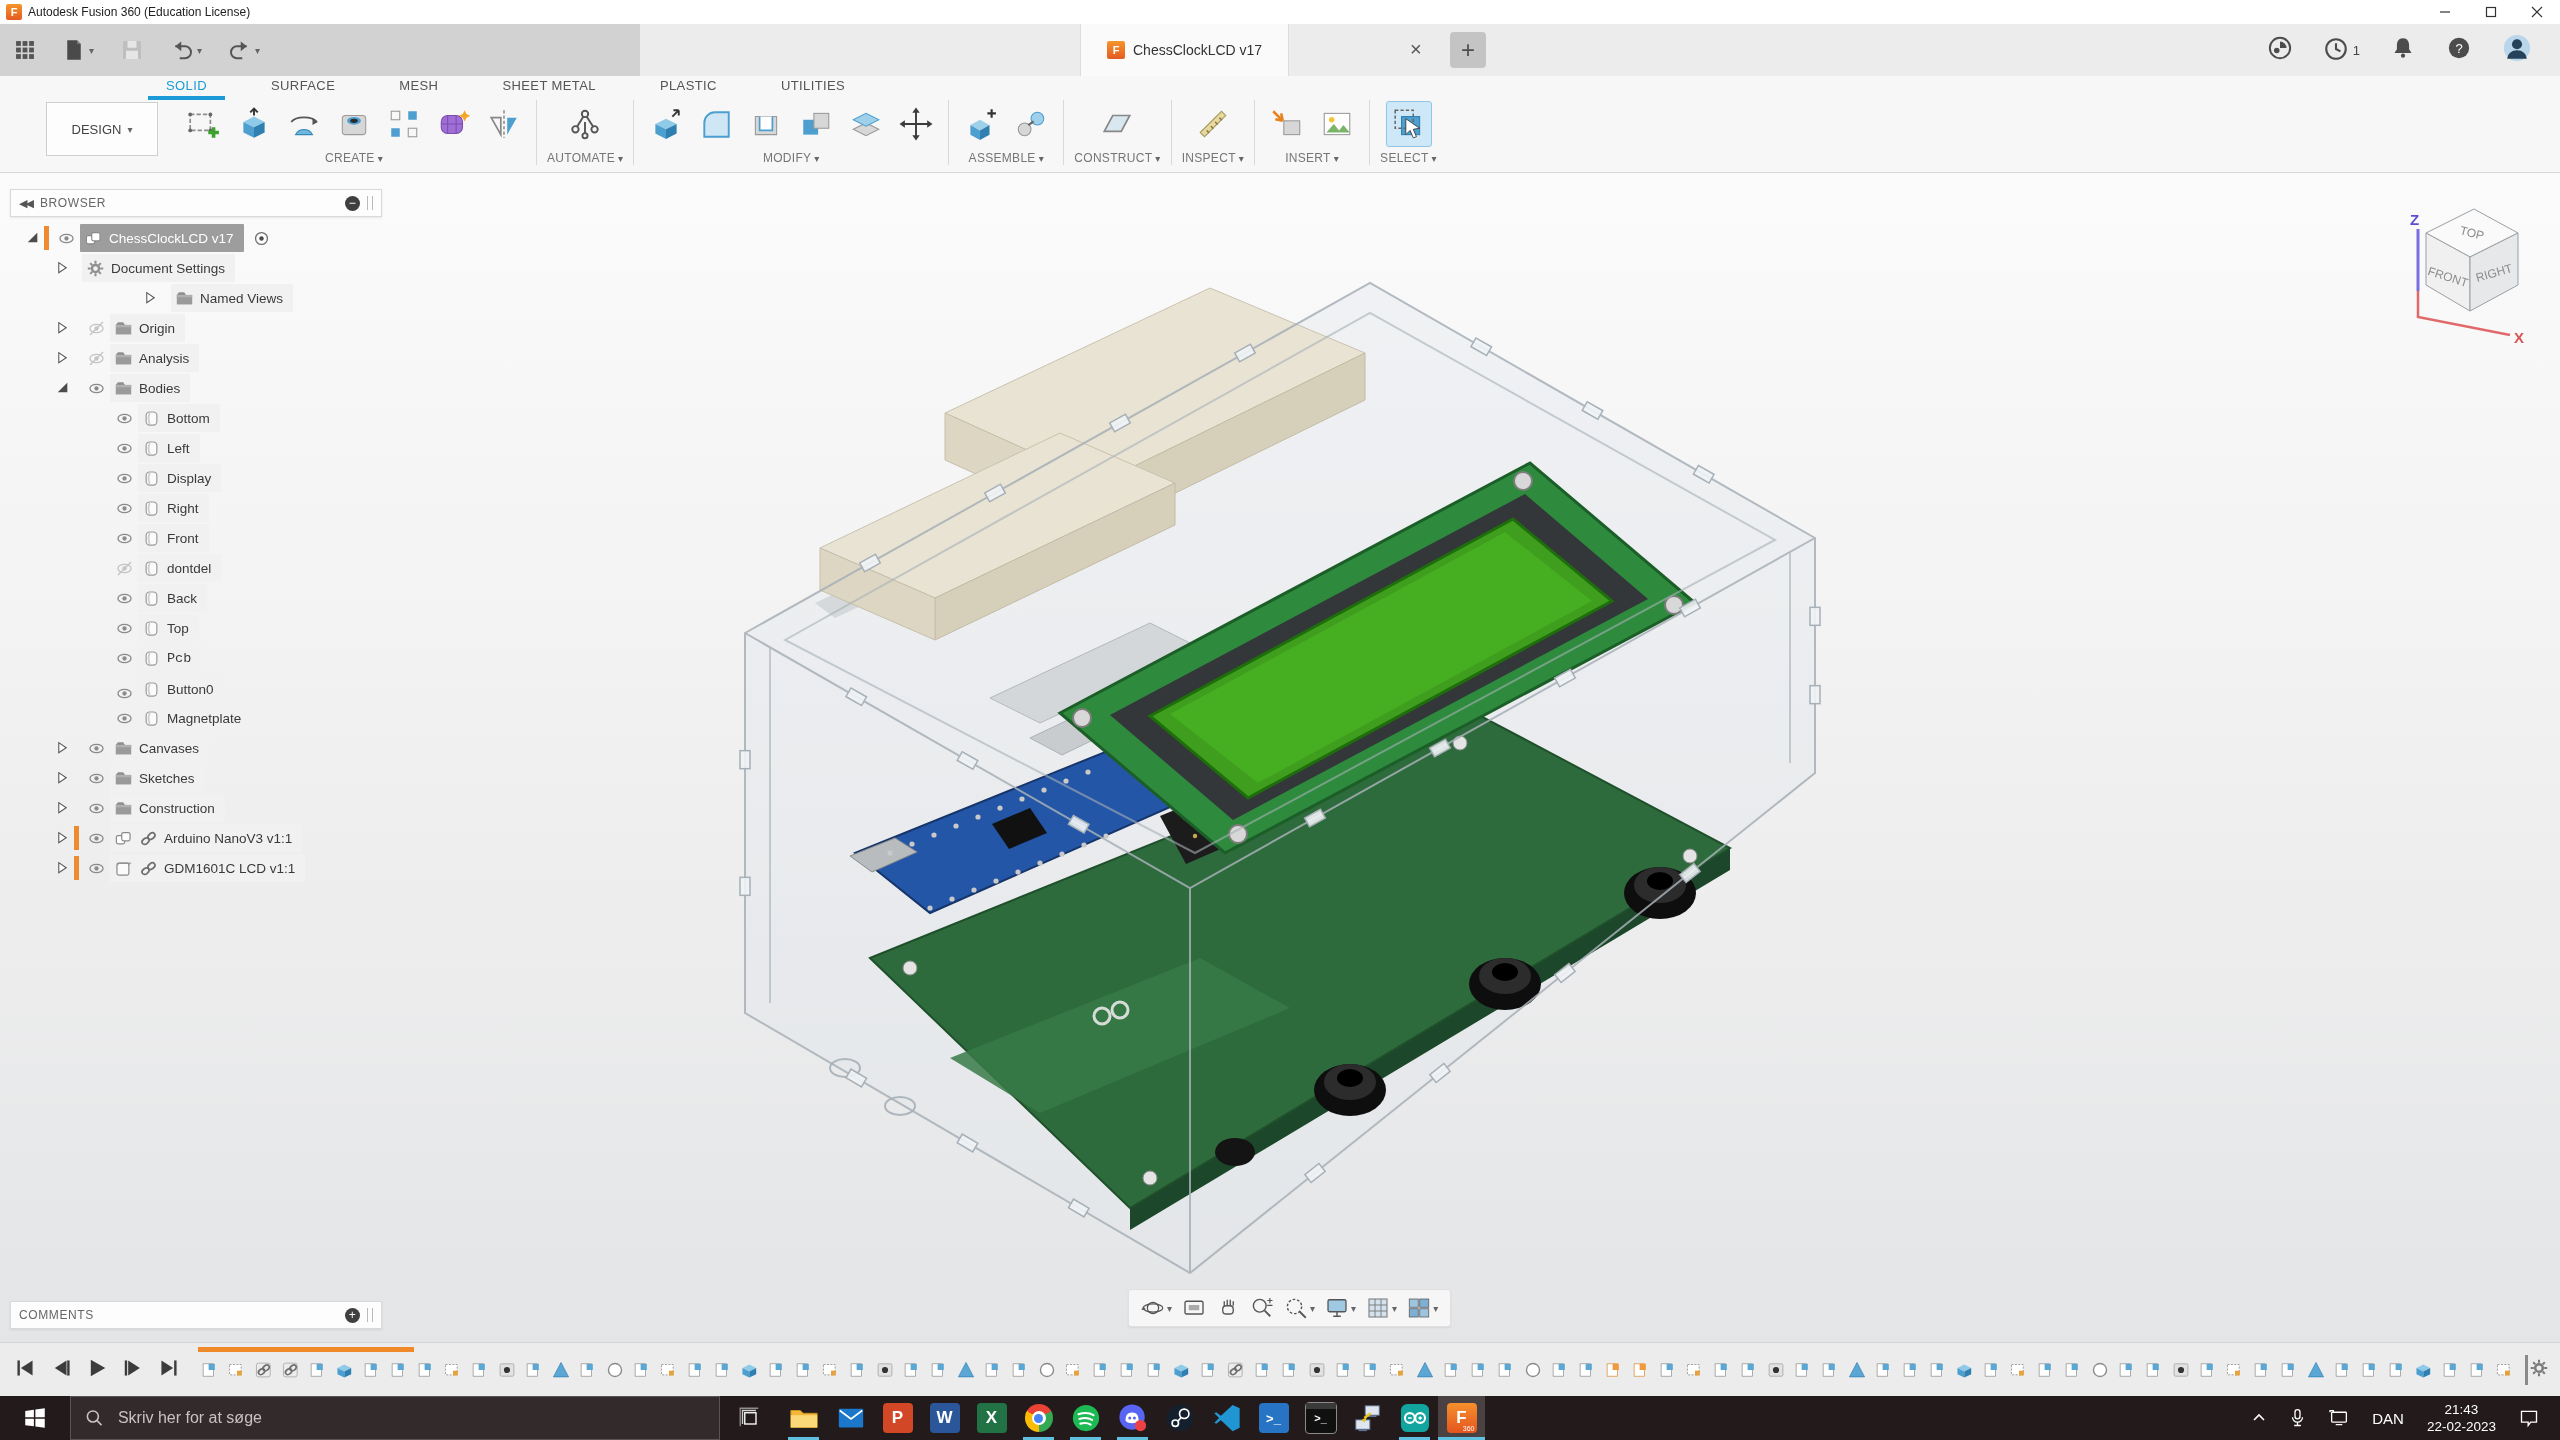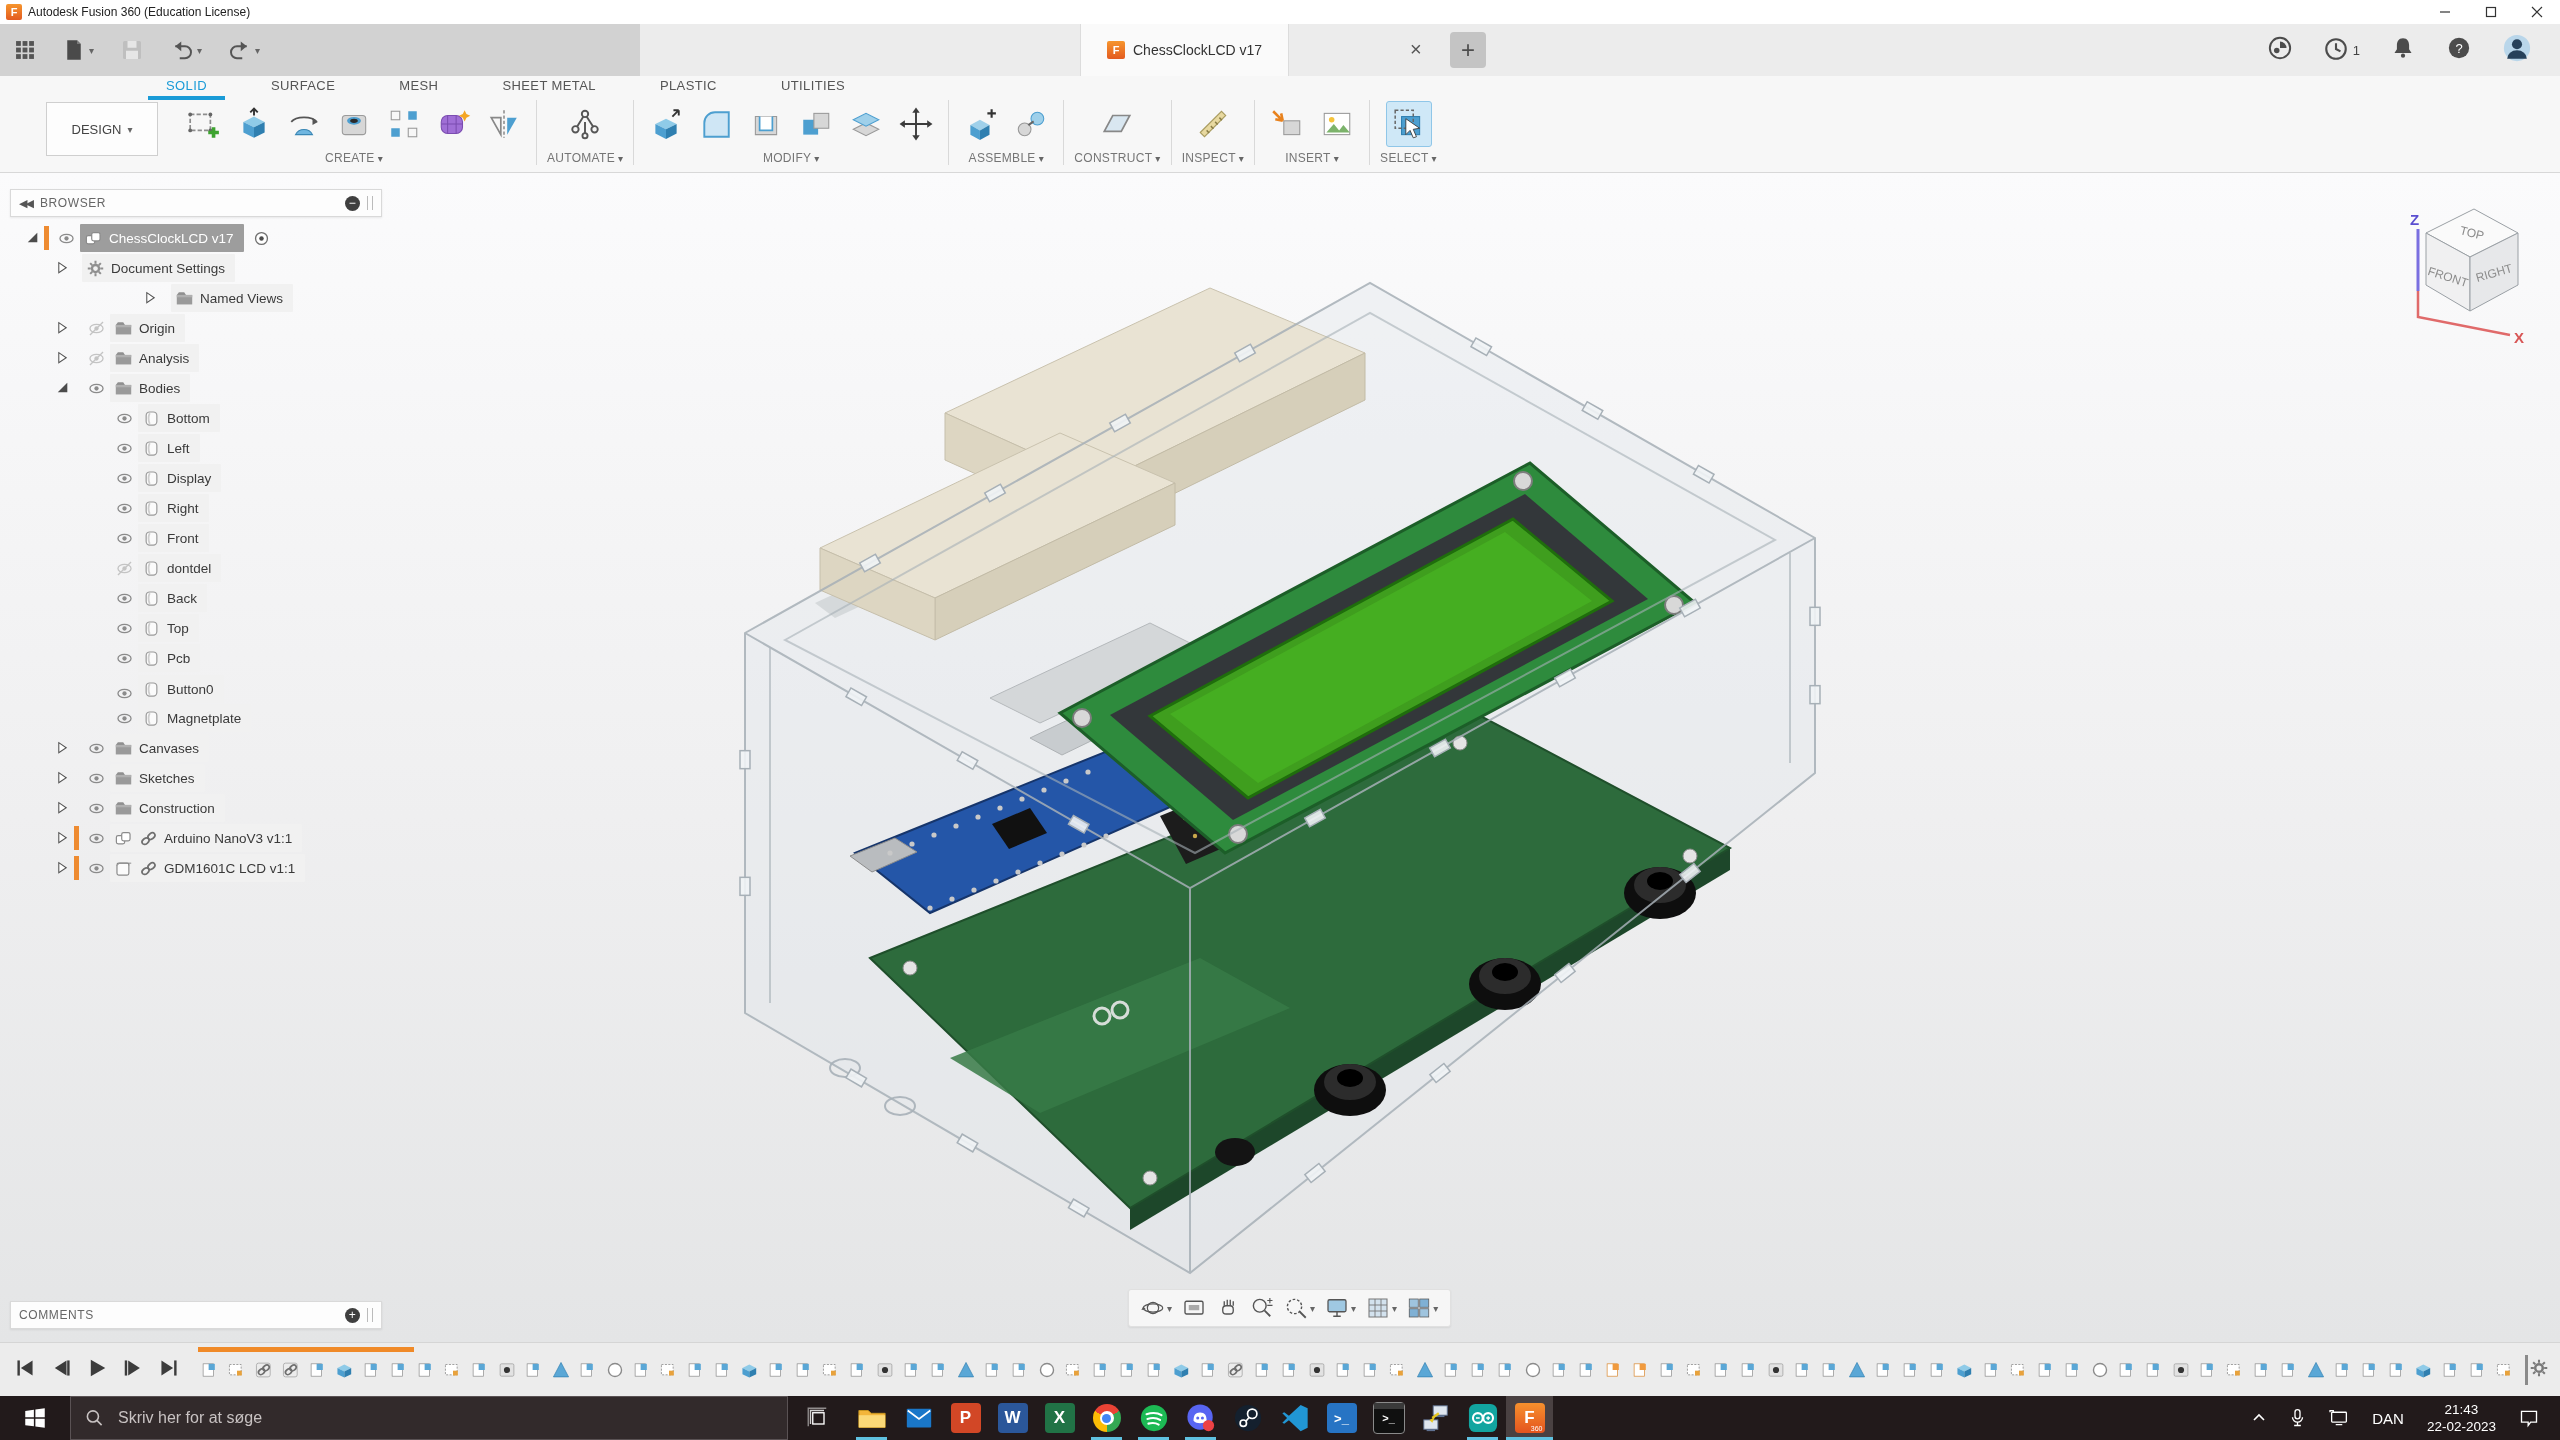--- a/index.html
+++ b/index.html
@@ -82,21 +82,21 @@
     display:flex;align-items:center;}
   #tl-controls{display:flex;gap:14px;padding:0 18px 0 14px;align-items:center;}
   #tl-icons{position:relative;display:flex;gap:3px;align-items:center;height:100%;}
   .tli{width:24px;height:26px;display:flex;align-items:center;justify-content:center;}
   #tl-rollbar{position:absolute;left:0;top:4px;height:5px;background:#f08a28;}
   #tl-end{display:flex;align-items:center;margin-left:8px;gap:10px;}
   #tl-gear{margin-left:auto;margin-right:10px;}
   
   #taskbar{position:absolute;left:0;top:1396px;width:2560px;height:44px;background:#221a1b;display:flex;align-items:stretch;}
   #tb-start{width:70px;display:flex;align-items:center;justify-content:center;}
-  #tb-search{width:718px;background:#322a2b;border:1px solid #5a5254;display:flex;align-items:center;gap:12px;
+  #tb-search{width:650px;background:#322a2b;border:1px solid #5a5254;display:flex;align-items:center;gap:12px;
     padding:0 14px;box-sizing:border-box;}
   #tb-search input{background:transparent;border:none;outline:none;color:#cfc9c9;font-size:16px;width:100%;
     font-family:"Liberation Sans",sans-serif;}
   #tb-search input::placeholder{color:#c8c2c2;opacity:1;}
   #tb-taskview{width:60px;display:flex;align-items:center;justify-content:center;}
   #tb-apps{display:flex;}
   .tapp{width:47px;display:flex;align-items:center;justify-content:center;position:relative;}
   .tapp.running::after{content:"";position:absolute;left:8px;right:8px;bottom:0;height:3px;background:#5fc1e0;}
   .tapp.active{background:#4a4142;}
   .tapp.active::after{left:0;right:0;}
@@ -863,21 +863,21 @@
             <span class="chip">
               <span class="tic">
                 <svg width="19" height="19" viewBox="0 0 32 32">
                   <rect x="7" y="5" width="18" height="22" rx="6" fill="#fbfbfb" stroke="#9a9a9a" stroke-width="2"></rect>
                   <path d="M13 7 q-4 9 0 18" stroke="#cdcdcd" fill="none" stroke-width="3"></path>
                 </svg>
               </span>
               <span class="tlabel">Top</span>
             </span>
           </div>
-          <div class="trow" style="padding-left: 68px;">
+          <div class="trow" style="padding-left: 68px; font-family: Liberation Mono, monospace;">
             <span class="texp"></span>
             <span class="tor"></span>
             <span class="teye">
               <svg width="19" height="19" viewBox="0 0 32 32">
                 <ellipse cx="16" cy="16" rx="11" ry="7" fill="none" stroke="#8b8b8b" stroke-width="2.2"></ellipse>
                 <circle cx="16" cy="16" r="3.6" fill="#8b8b8b"></circle>
               </svg>
             </span>
             <span class="chip">
               <span class="tic">

